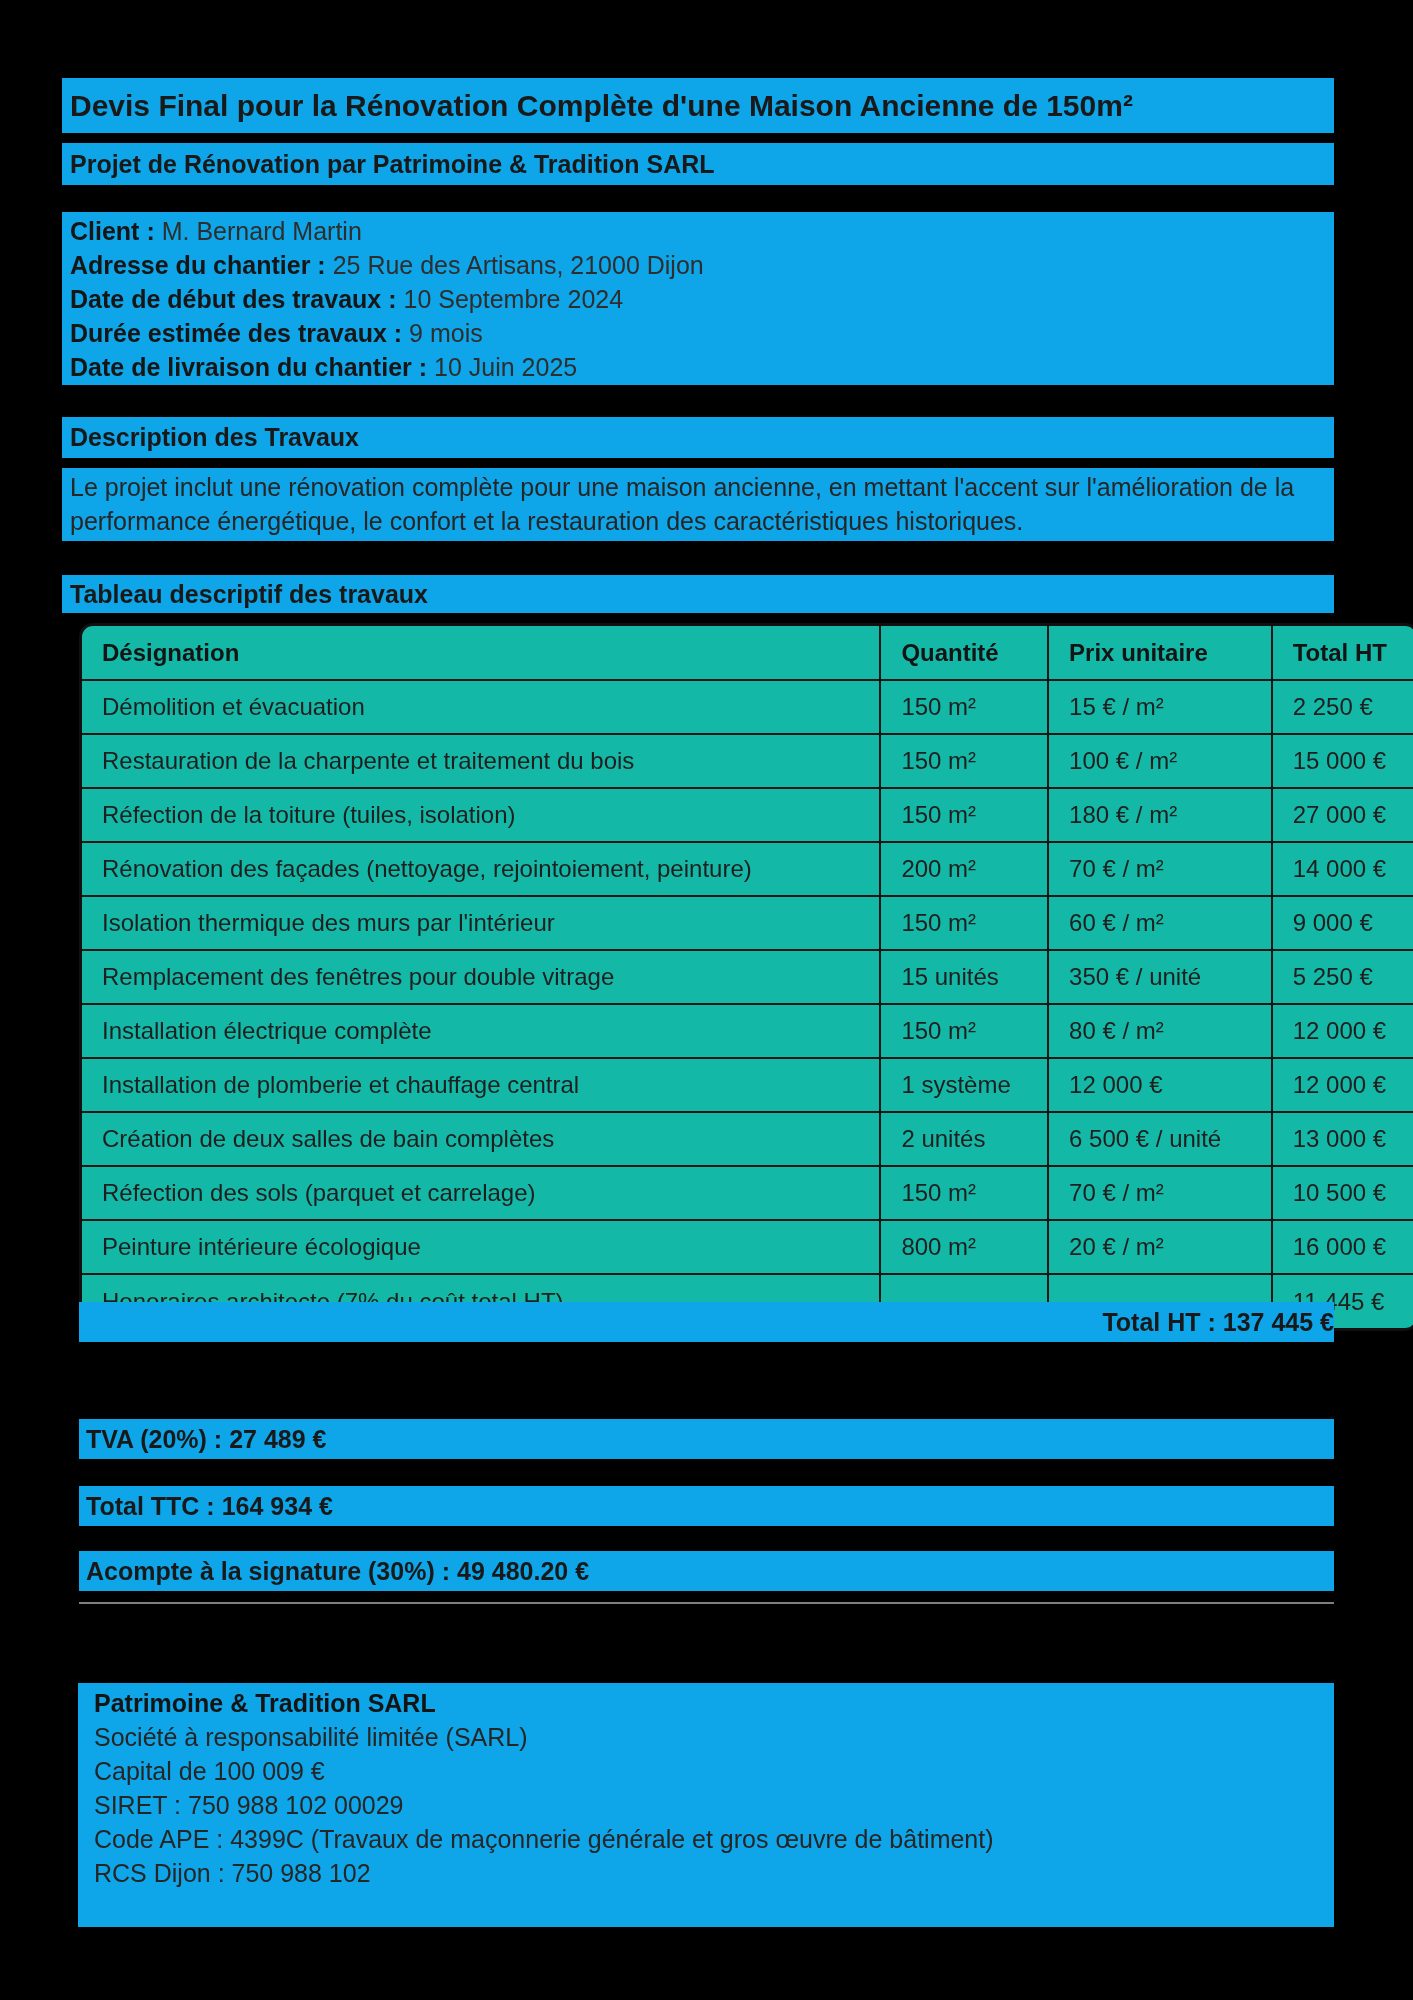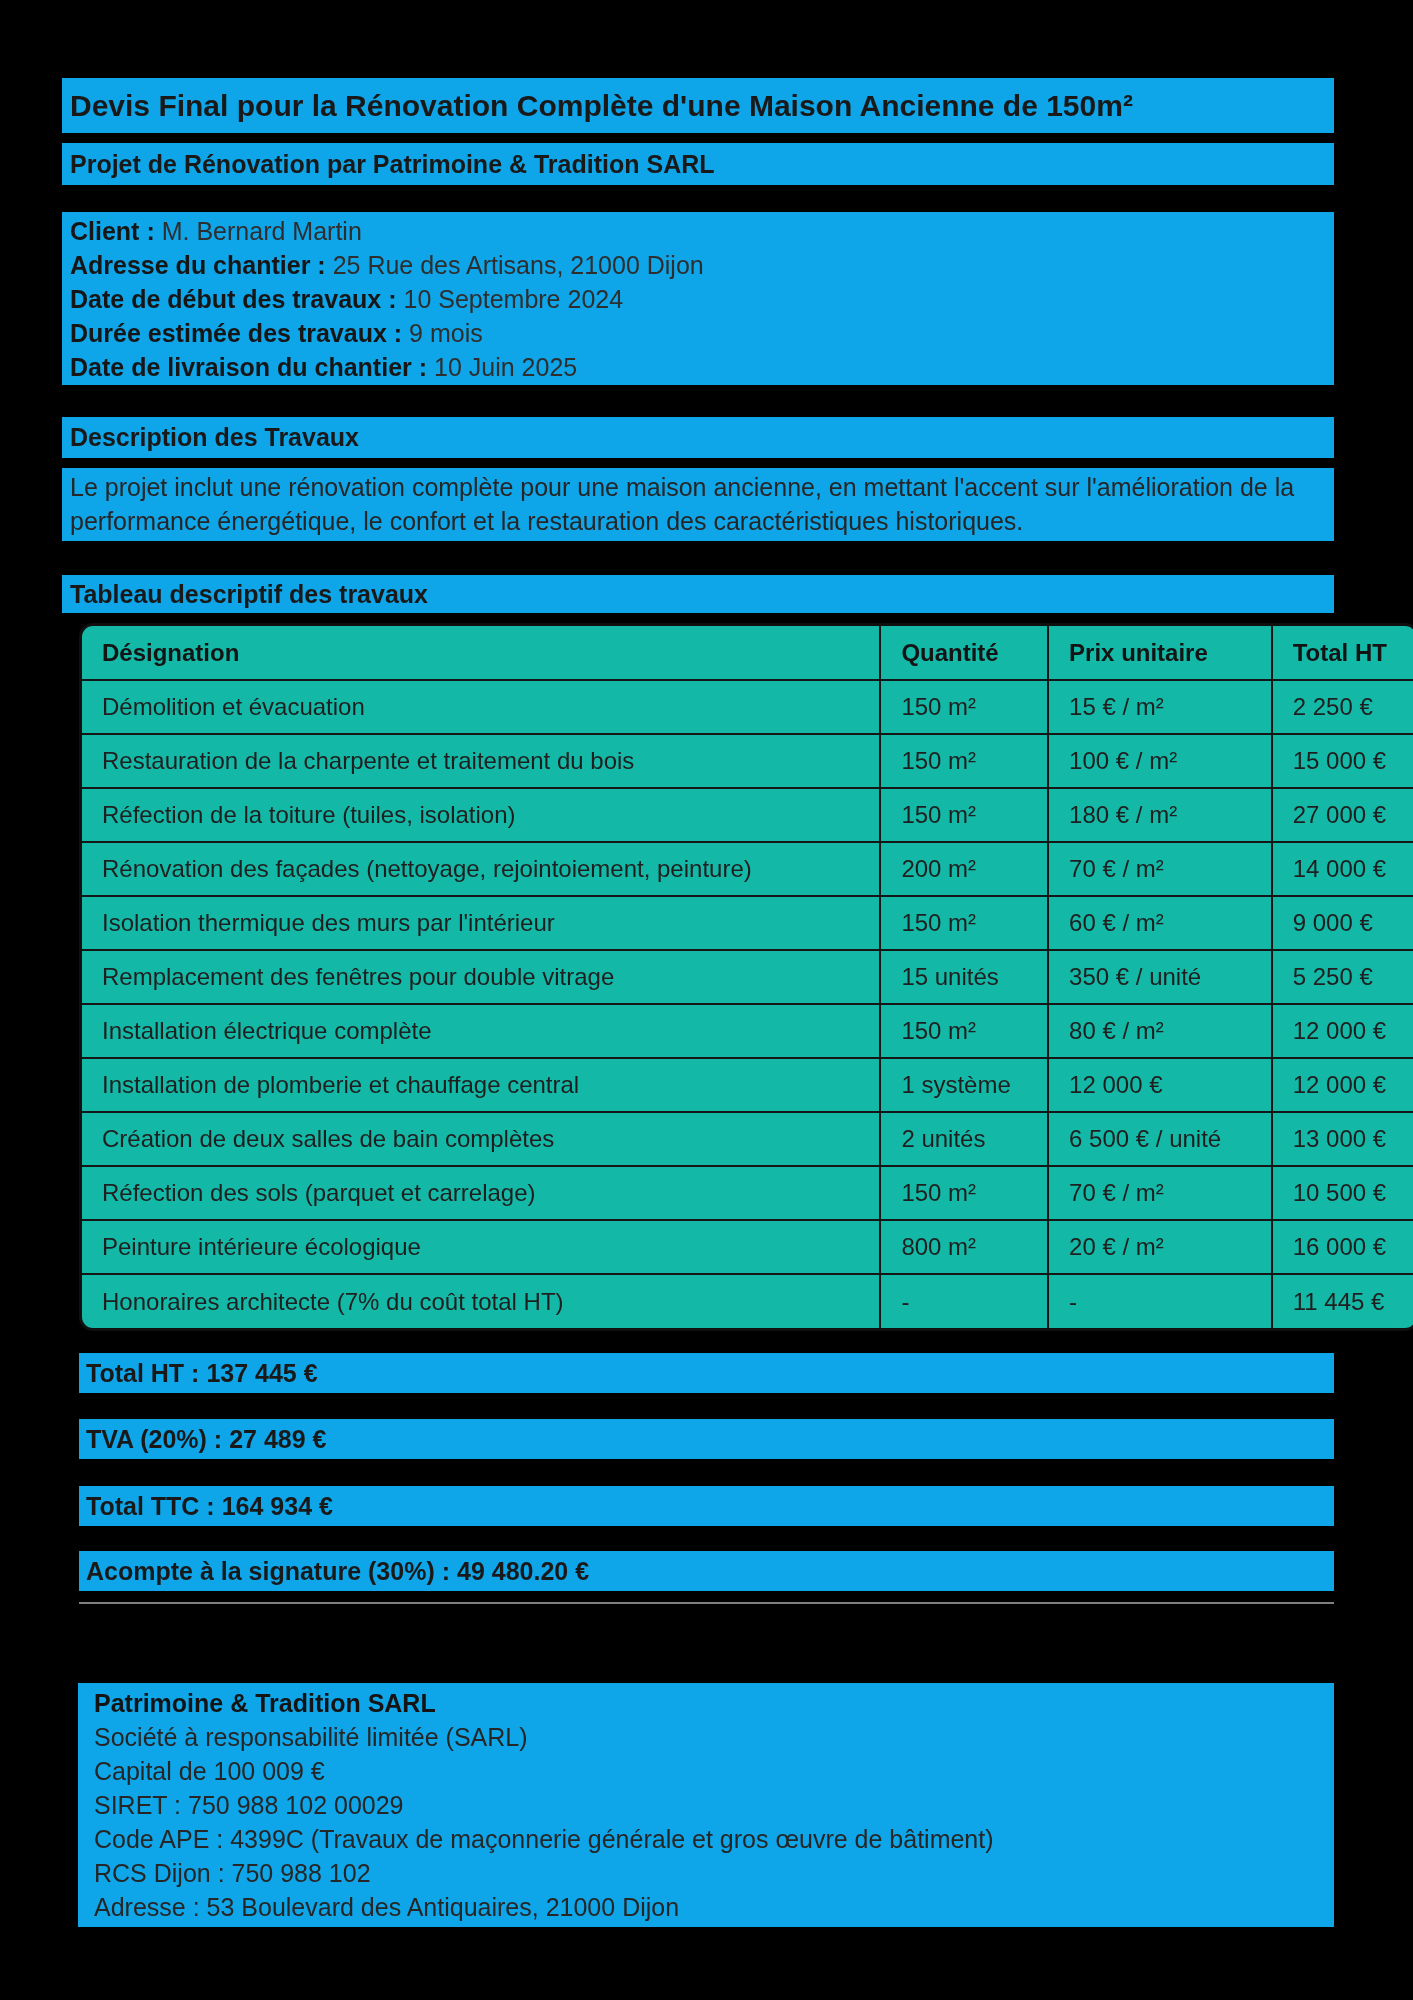--- a/index.html
+++ b/index.html
@@ -57,21 +57,21 @@
   }
   table.works th { font-weight: bold; color: #141414; }
   table.works tr { height: 54px; }
   
   table.works tr > *:first-child { border-left: none; }
   table.works tr > *:last-child { border-right: none; }
   table.works thead tr > * { border-top: none; }
   table.works tbody tr:last-child > * { border-bottom: none; }
 
   .total-band { height: 40px; font-size: 25px; font-weight: bold; line-height: 40px; padding-left: 7px; }
-  .total-ht-band  { top: 1353px; }
+  .total-ht-band  { top: 1302px; text-align: right; }
   .tva-band      { top: 1419px; }
   .total-ttc-band { top: 1486px; }
   .deposit-band  { top: 1551px; }
   .total-label { margin-right: 7px; }
   .total-value { }
 
   .divider {
     position: absolute;
     left: 79px; top: 1602px;
     width: 1255px; height: 2px;
@@ -220,14 +220,13 @@
 
 <div class="divider"></div>
 
 <div class="band company-band">
   <div class="company-name">Patrimoine &amp; Tradition SARL</div>
   <div class="company-line">Société à responsabilité limitée (SARL)</div>
   <div class="company-line">Capital de 100 009 €</div>
   <div class="company-line">SIRET : 750 988 102 00029</div>
   <div class="company-line">Code APE : 4399C (Travaux de maçonnerie générale et gros œuvre de bâtiment)</div>
   <div class="company-line">RCS Dijon : 750 988 102</div>
-  <div class="company-line">Adresse : 53 Boulevard des Antiquaires, 21000 Dijon</div>
 </div>
 
 </body></html>

